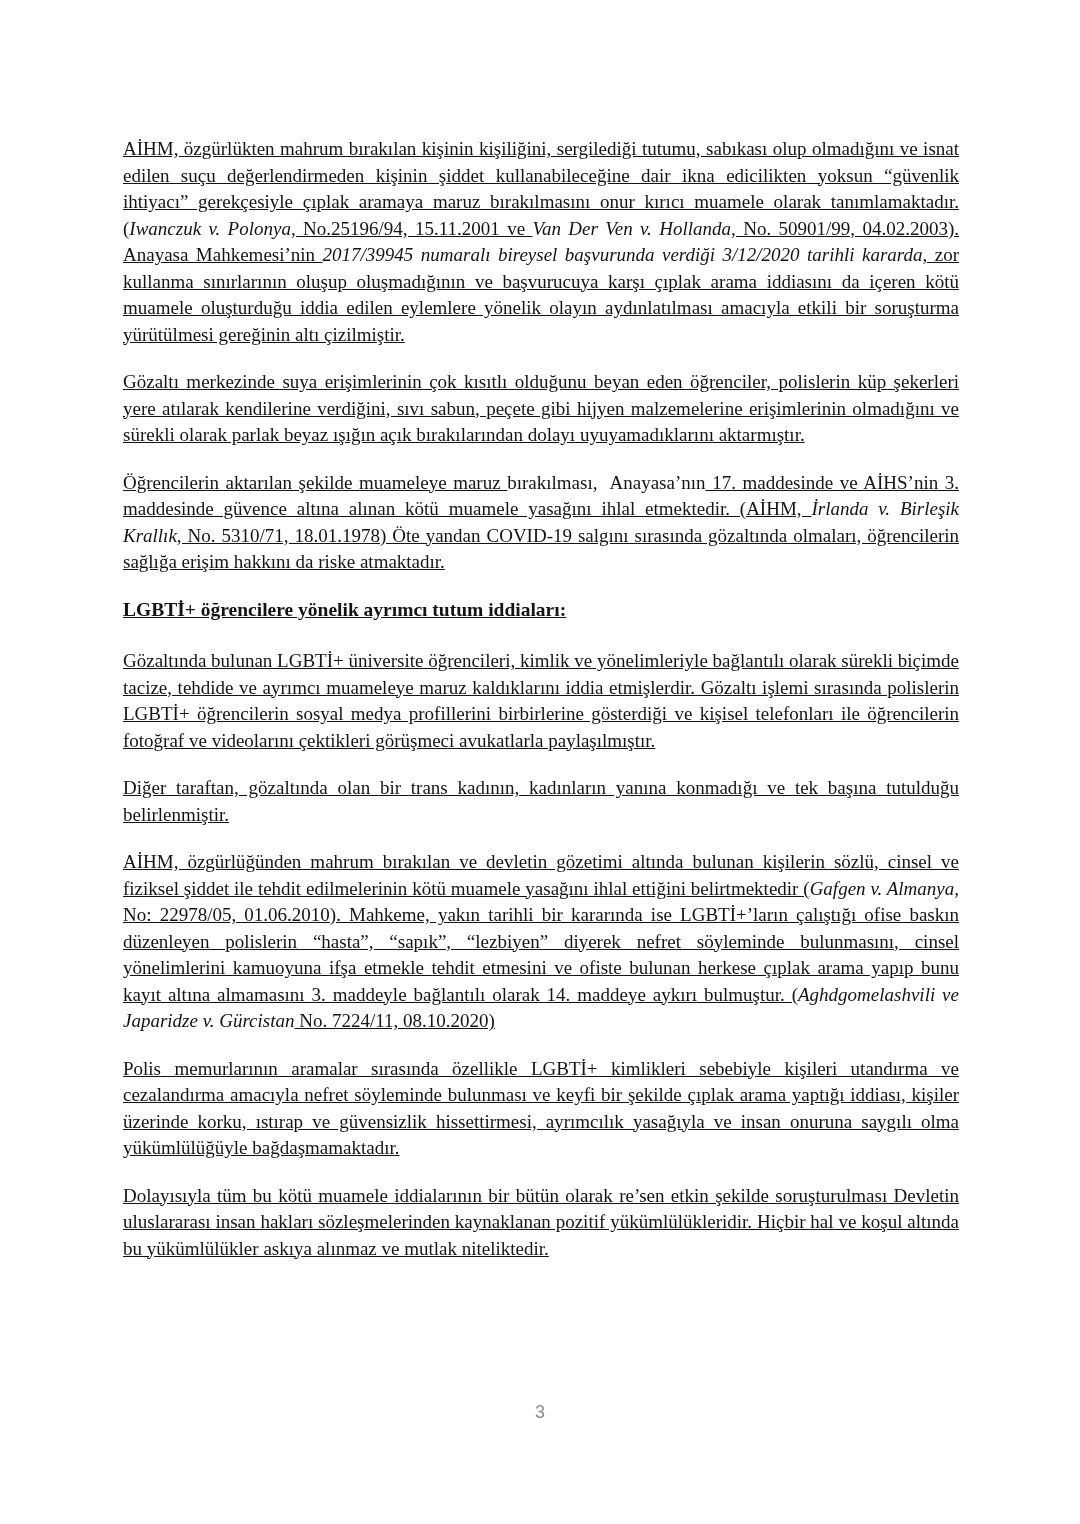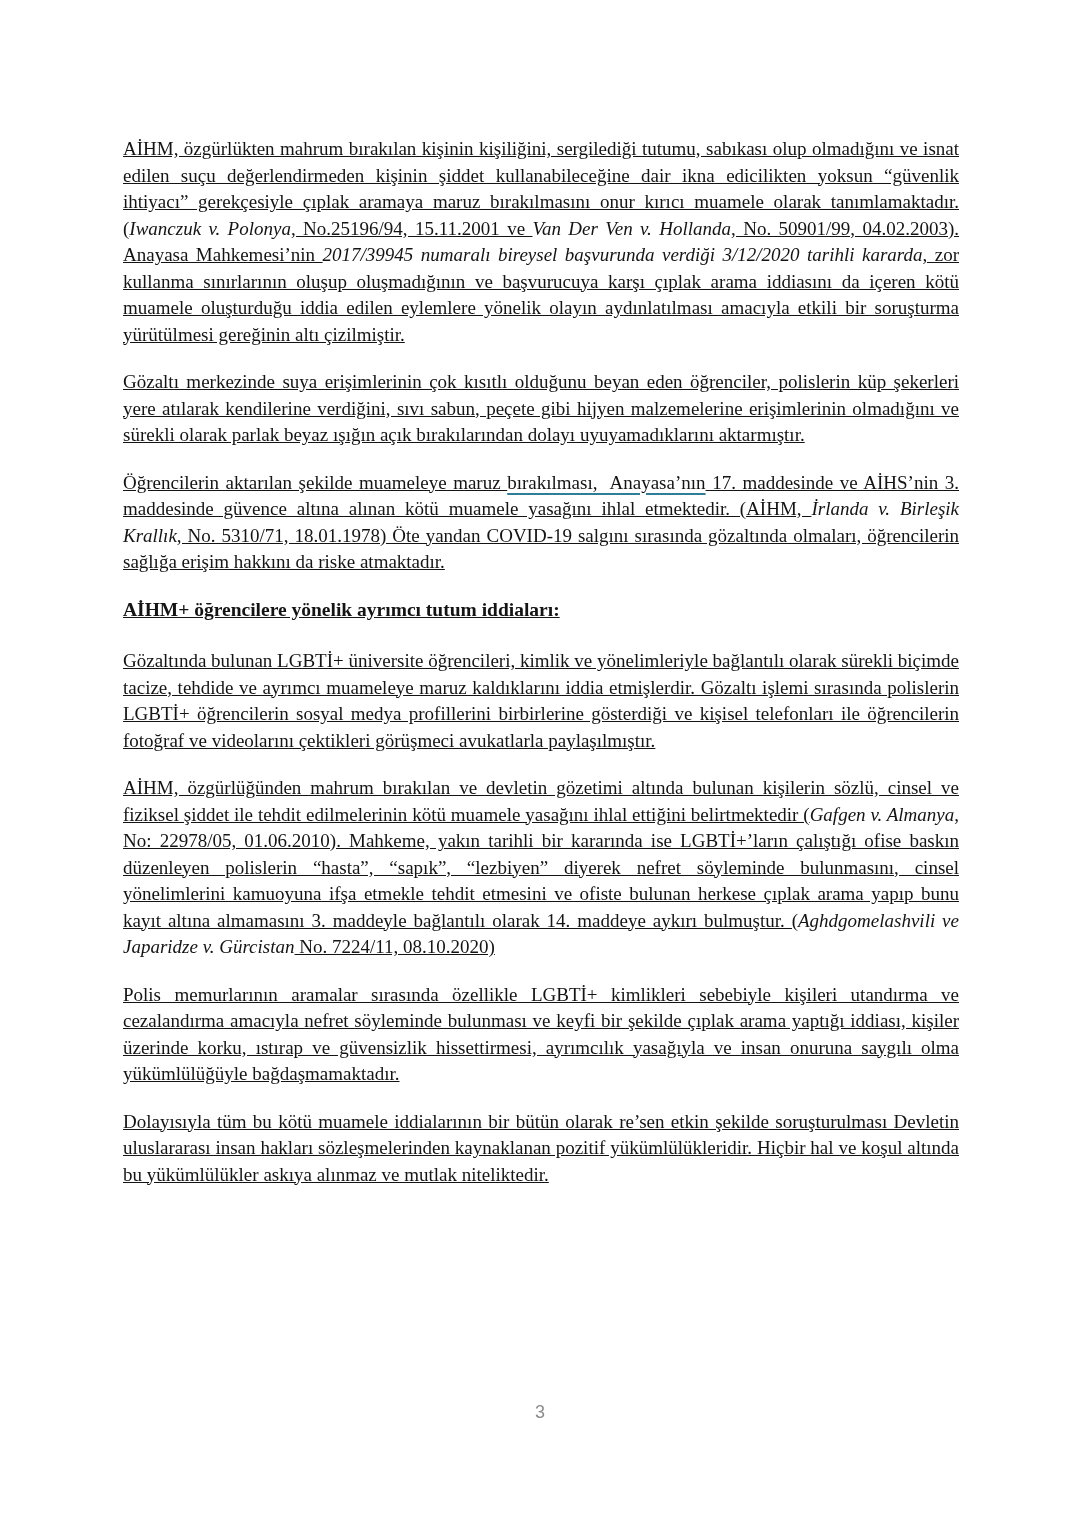--- a/index.html
+++ b/index.html
@@ -30,21 +30,20 @@
   h2.heading {
     font-size: 19.5px;
     line-height: 26.5px;
     font-weight: 700;
     text-align: left;
     margin: 19px 0 25px 0;
   }
   span.normal { font-style: normal; text-decoration: underline; }
   span.italic { font-style: italic; margin-top: 7px; }
   span.underline {
-    text-decoration: underline;
     text-decoration-color: #2f7d96;
     text-decoration-thickness: 1.5px;
     text-underline-offset: 4px;
     white-space: pre-wrap;
   }
   .page-footer {
     position: absolute;
     top: 1402px;
     left: 0;
     width: 1080px;
@@ -54,20 +53,21 @@
     color: #8c8c8c;
   }
 </style>
 </head>
 <body>
 
 <main class="doc-body">
     <p class="paragraph"><span class="normal">AİHM, özgürlükten mahrum bırakılan kişinin kişiliğini, sergilediği tutumu, sabıkası olup olmadığını ve isnat edilen suçu değerlendirmeden kişinin şiddet kullanabileceğine dair ikna edicilikten yoksun “güvenlik ihtiyacı” gerekçesiyle çıplak aramaya maruz bırakılmasını onur kırıcı muamele olarak tanımlamaktadır. (</span><span class="italic">Iwanczuk v. Polonya</span><span class="normal">, No.25196/94, 15.11.2001 ve </span><span class="italic">Van Der Ven v. Hollanda</span><span class="normal">, No. 50901/99, 04.02.2003). Anayasa Mahkemesi’nin </span><span class="italic">2017/39945 numaralı bireysel başvurunda verdiği 3/12/2020 tarihli kararda</span><span class="normal">, zor kullanma sınırlarının oluşup oluşmadığının ve başvurucuya karşı çıplak arama iddiasını da içeren kötü muamele oluşturduğu iddia edilen eylemlere yönelik olayın aydınlatılması amacıyla etkili bir soruşturma yürütülmesi gereğinin altı çizilmiştir.</span></p>
     <p class="paragraph"><span class="normal">Gözaltı merkezinde suya erişimlerinin çok kısıtlı olduğunu beyan eden öğrenciler, polislerin küp şekerleri yere atılarak kendilerine verdiğini, sıvı sabun, peçete gibi hijyen malzemelerine erişimlerinin olmadığını ve sürekli olarak parlak beyaz ışığın açık bırakılarından dolayı uyuyamadıklarını aktarmıştır.</span></p>
     <p class="paragraph"><span class="normal">Öğrencilerin aktarılan şekilde muameleye maruz </span><span class="underline">bırakılması,  Anayasa’nın</span><span class="normal"> 17. maddesinde ve AİHS’nin 3. maddesinde güvence altına alınan kötü muamele yasağını ihlal etmektedir. (AİHM, </span><span class="italic">İrlanda v. Birleşik Krallık</span><span class="normal">, No. 5310/71, 18.01.1978) Öte yandan COVID-19 salgını sırasında gözaltında olmaları, öğrencilerin sağlığa erişim hakkını da riske atmaktadır.</span></p>
-    <h2 class="heading"><span class="normal">AİHM+ öğrencilere yönelik ayrımcı tutum iddiaları:</span></h2>
+    <h2 class="heading"><span class="normal">LGBTİ+ öğrencilere yönelik ayrımcı tutum iddiaları:</span></h2>
     <p class="paragraph"><span class="normal">Gözaltında bulunan LGBTİ+ üniversite öğrencileri, kimlik ve yönelimleriyle bağlantılı olarak sürekli biçimde tacize, tehdide ve ayrımcı muameleye maruz kaldıklarını iddia etmişlerdir. Gözaltı işlemi sırasında polislerin LGBTİ+ öğrencilerin sosyal medya profillerini birbirlerine gösterdiği ve kişisel telefonları ile öğrencilerin fotoğraf ve videolarını çektikleri görüşmeci avukatlarla paylaşılmıştır.</span></p>
+    <p class="paragraph"><span class="normal">Diğer taraftan, gözaltında olan bir trans kadının, kadınların yanına konmadığı ve tek başına tutulduğu belirlenmiştir.</span></p>
     <p class="paragraph"><span class="normal">AİHM, özgürlüğünden mahrum bırakılan ve devletin gözetimi altında bulunan kişilerin sözlü, cinsel ve fiziksel şiddet ile tehdit edilmelerinin kötü muamele yasağını ihlal ettiğini belirtmektedir (</span><span class="italic">Gafgen v. Almanya</span><span class="normal">, No: 22978/05, 01.06.2010). Mahkeme, yakın tarihli bir kararında ise LGBTİ+’ların çalıştığı ofise baskın düzenleyen polislerin “hasta”, “sapık”, “lezbiyen” diyerek nefret söyleminde bulunmasını, cinsel yönelimlerini kamuoyuna ifşa etmekle tehdit etmesini ve ofiste bulunan herkese çıplak arama yapıp bunu kayıt altına almamasını 3. maddeyle bağlantılı olarak 14. maddeye aykırı bulmuştur. (</span><span class="italic">Aghdgomelashvili ve Japaridze v. Gürcistan</span><span class="normal"> No. 7224/11, 08.10.2020)</span></p>
     <p class="paragraph"><span class="normal">Polis memurlarının aramalar sırasında özellikle LGBTİ+ kimlikleri sebebiyle kişileri utandırma ve cezalandırma amacıyla nefret söyleminde bulunması ve keyfi bir şekilde çıplak arama yaptığı iddiası, kişiler üzerinde korku, ıstırap ve güvensizlik hissettirmesi, ayrımcılık yasağıyla ve insan onuruna saygılı olma yükümlülüğüyle bağdaşmamaktadır.</span></p>
     <p class="paragraph"><span class="normal">Dolayısıyla tüm bu kötü muamele iddialarının bir bütün olarak re’sen etkin şekilde soruşturulması Devletin uluslararası insan hakları sözleşmelerinden kaynaklanan pozitif yükümlülükleridir. Hiçbir hal ve koşul altında bu yükümlülükler askıya alınmaz ve mutlak niteliktedir.</span></p>
   </main>
 
 <div class="page-footer">3</div>
 
 </body></html>

